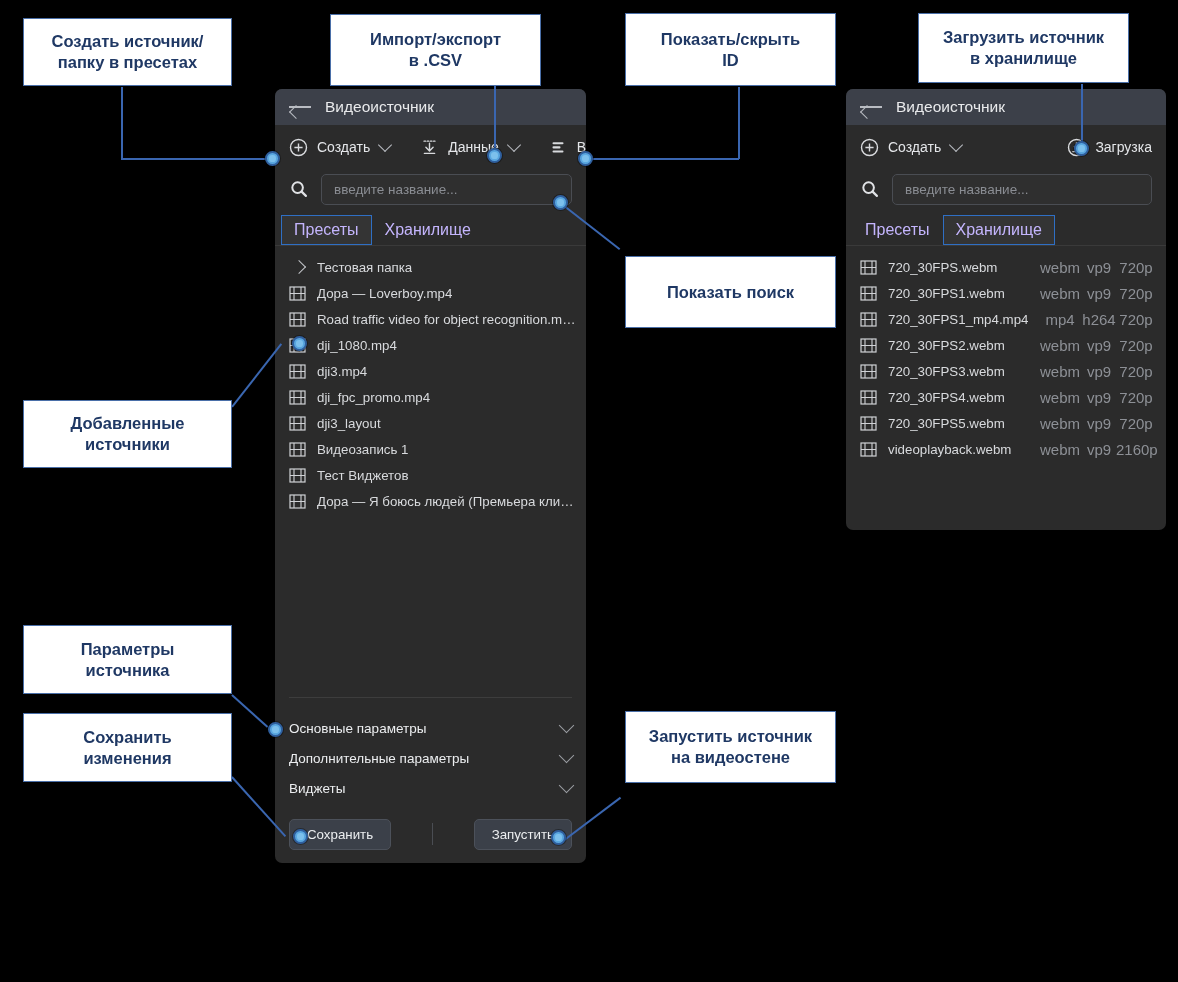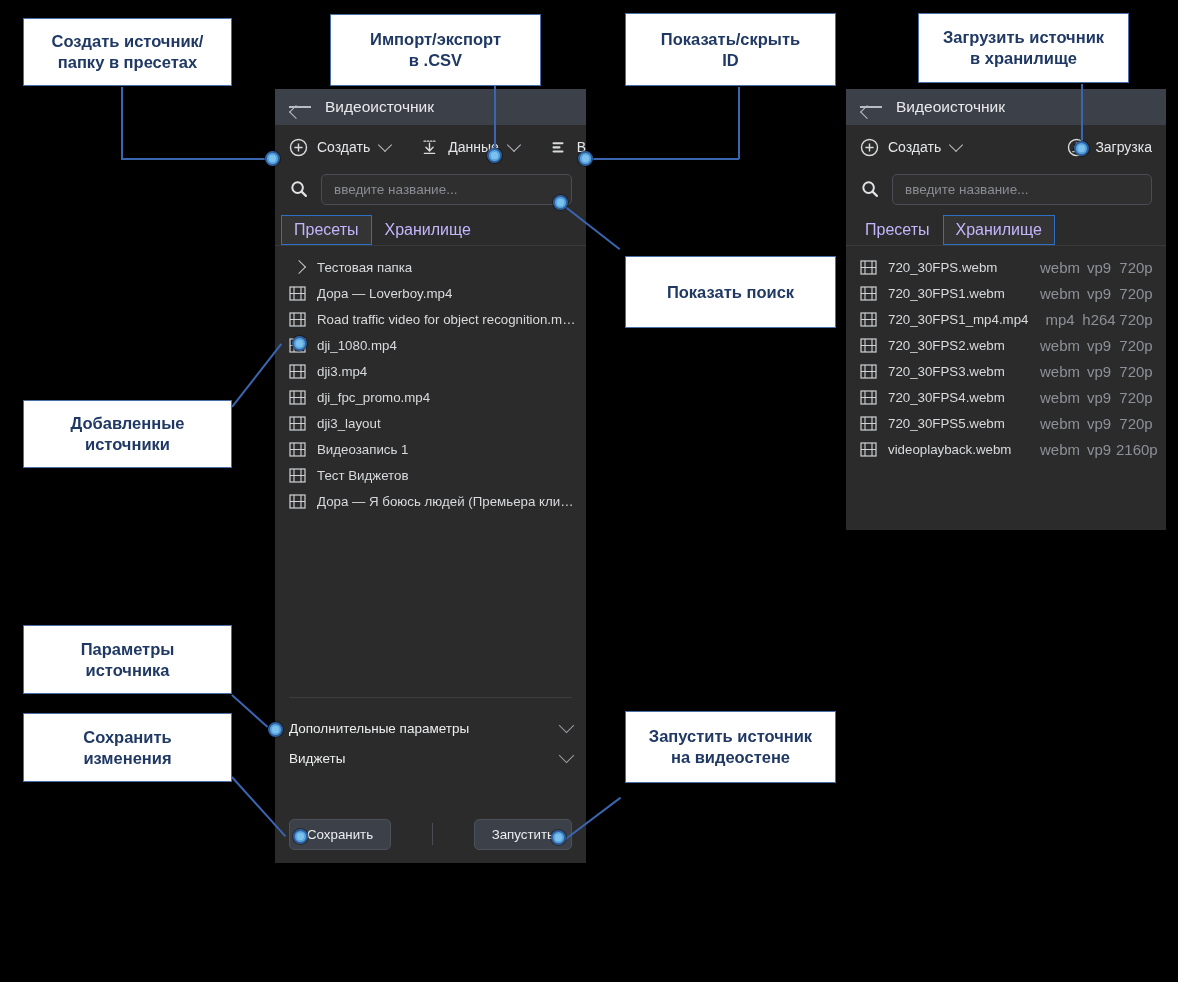--- a/index.html
+++ b/index.html
@@ -19,21 +19,21 @@
   .diag{position:absolute;height:1.8px;background:#3a66b0;transform-origin:0 50%;z-index:4;}
 
   
   .dot{position:absolute;width:15px;height:15px;border-radius:50%;
        background:#59a7e0;border:2.2px solid #2f5f9e;box-sizing:border-box;z-index:8;
        box-shadow:0 0 0 1px rgba(0,0,0,.35);}
   .dot::after{content:"";position:absolute;left:2.4px;top:2.4px;right:2.4px;bottom:2.4px;
               border-radius:50%;background:#7cc0ec;}
 
   
-  .panel{position:absolute;background:#2b2b2b;z-index:2;overflow:hidden;}
+  .panel{position:absolute;background:#2b2b2b;z-index:2;overflow:hidden;border-radius:7px;}
   .titlebar{height:36px;background:#3c4049;display:flex;align-items:center;padding:0 14px;}
   .back-icon{width:24px;height:16px;position:relative;margin-right:12px;flex:none;}
   .back-icon::before{content:"";position:absolute;left:0;top:7.2px;width:22px;height:1.6px;background:#b9bcc2;}
   .back-icon::after{content:"";position:absolute;left:0;top:3px;width:9px;height:9px;
                     border-left:1.6px solid #b9bcc2;border-bottom:1.6px solid #b9bcc2;
                     transform:rotate(45deg);transform-origin:0 100%;}
   .title{color:#e9eaec;font-size:15.5px;}
 
   .toolbar{height:44px;display:flex;align-items:center;padding:0 14px;position:relative;}
   .tb-item{display:flex;align-items:center;color:#e4e6e9;font-size:14px;cursor:default;}
@@ -210,20 +210,24 @@
             <path d="M5 1v13M12 1v13M1 7.5h15" stroke="#d0d2d6" stroke-width="1.1"></path>
           </svg></span>
       <span class="fname">Дора — Я боюсь людей (Премьера клипа...</span>
     </div>
   </div>
 
   <div class="divider" style="position:absolute;top:608px;left:14px;right:14px;margin:0;"></div>
 
   <div class="accordion" style="position:absolute;top:624px;left:0;right:0;">
     <div class="acc-row">
+      <span>Основные параметры</span>
+      <span class="acc-chev"></span>
+    </div>
+    <div class="acc-row">
       <span>Дополнительные параметры</span>
       <span class="acc-chev"></span>
     </div>
     <div class="acc-row">
       <span>Виджеты</span>
       <span class="acc-chev"></span>
     </div>
   </div>
 
   <div class="btnrow" style="position:absolute;bottom:8px;left:0;right:0;">

